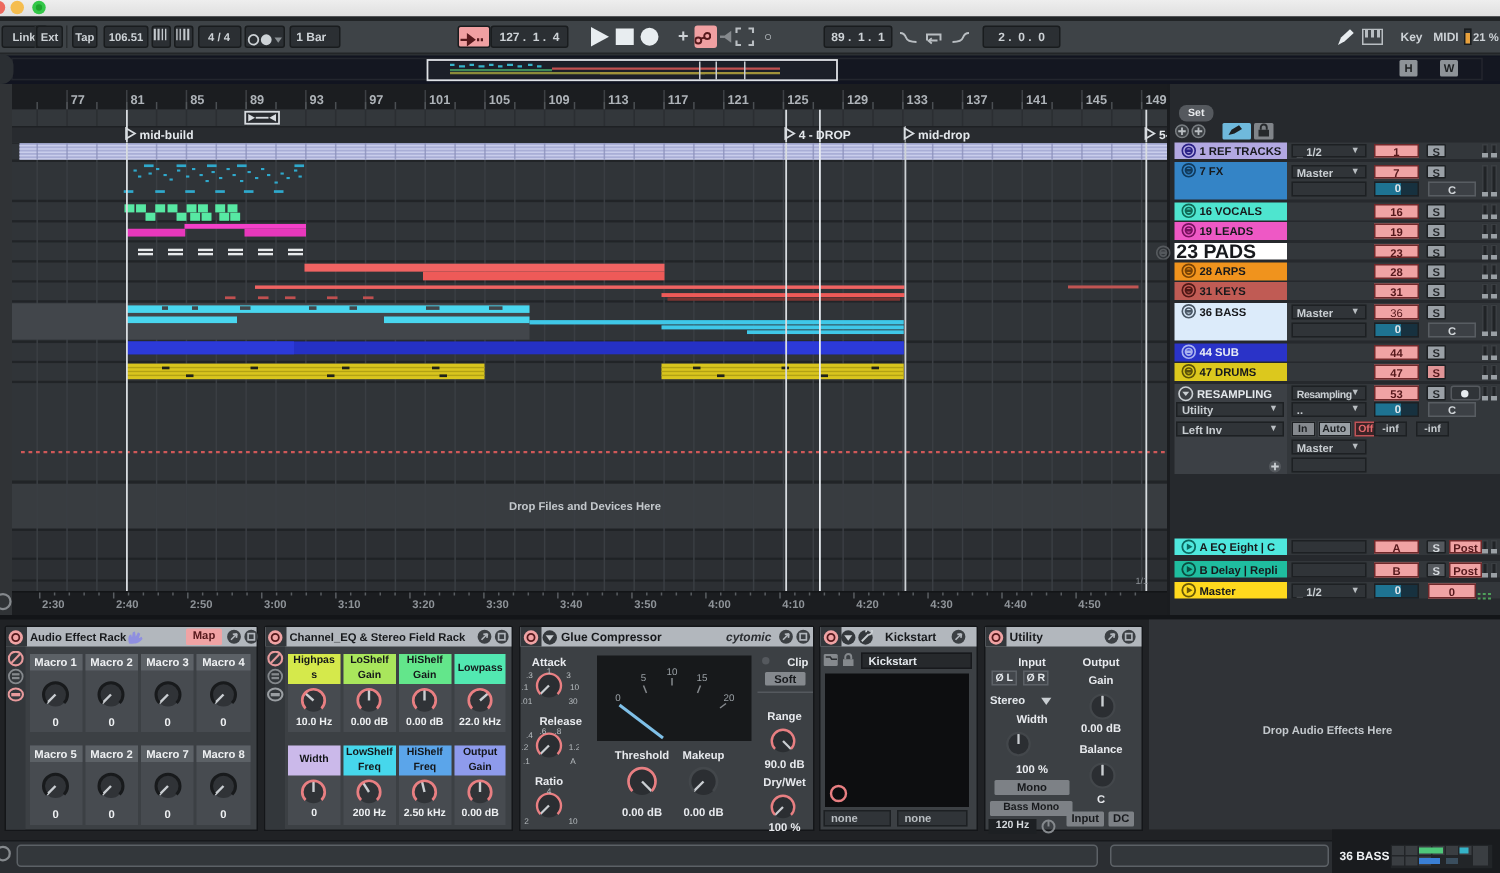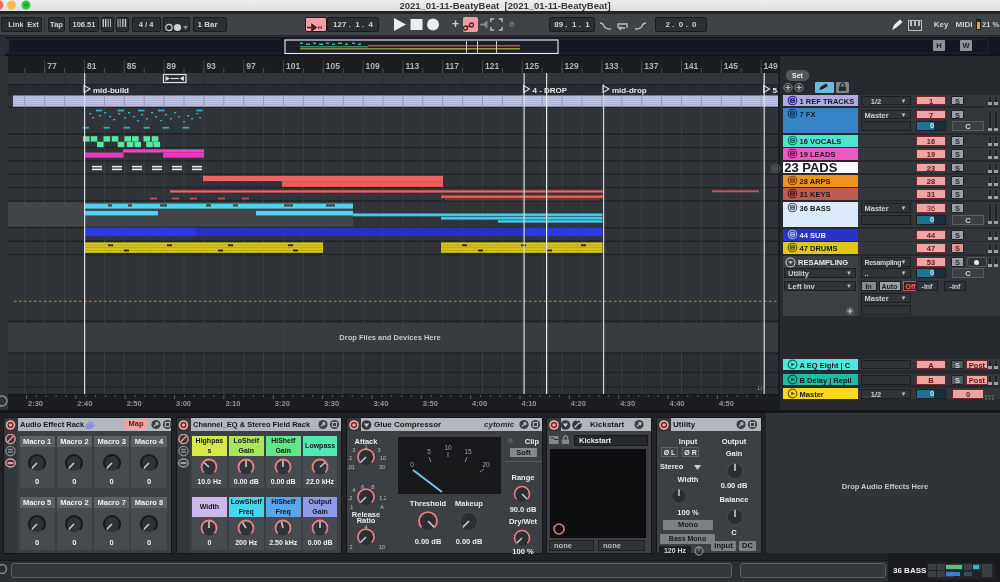--- a/index.html
+++ b/index.html
@@ -8,21 +8,20 @@
 svg{position:absolute;display:block;}
 </style></head><body>
 <div id="root">
 <div class="" style="left:0px;top:0px;width:1000px;height:11px;background:linear-gradient(#eeeeee,#dfdfdf);"></div>
 <svg style="left:0;top:0" width="40" height="11">
       <circle cx="-1" cy="5" r="4.5" fill="#ed6a5e"></circle>
       <circle cx="11.5" cy="5" r="4.5" fill="#f5bd4f"></circle>
       <circle cx="26" cy="5" r="4.5" fill="#33c748"></circle>
       <circle cx="26" cy="5" r="2.1" fill="#1ea32e"></circle>
     </svg>
-<div class="" style="left:380px;top:0px;width:250px;height:11px;color:#3a3a3c;font-size:9.5px;font-weight:bold;text-align:center;line-height:12px;width:250px;">2021_01-11-BeatyBeat&nbsp; [2021_01-11-BeatyBeat]</div>
 <div class="" style="left:0px;top:11px;width:1000px;height:3px;background:#212426;"></div>
 <div class="" style="left:0px;top:14px;width:1000px;height:22px;background:#3e4347;border-bottom:1px solid #232628;"></div>
 <div class="b" style="left:0.5px;top:17px;width:31px;height:15px;line-height:14px;font-size:7.5px;">Link</div>
 <div class="" style="left:22.5px;top:17px;width:3px;height:15px;border-left:1px solid #2a2e31;"></div>
 <div class="b" style="left:24px;top:17px;width:18px;height:15px;line-height:14px;font-size:7.5px;">Ext</div>
 <div class="" style="left:44px;top:17px;width:3px;height:15px;border-left:1px solid #2a2e31;"></div>
 <div class="b" style="left:48px;top:17px;width:17px;height:15px;line-height:14px;font-size:7.5px;text-align:center;">Tap</div>
 <div class="b" style="left:69px;top:17px;width:30px;height:15px;line-height:14px;font-size:7.5px;">106.51</div>
 <div class="b" style="left:100.5px;top:17px;width:13px;height:15px;line-height:14px;font-size:8px;"><svg width="10" height="8" style="position:static;display:inline-block;vertical-align:0px">
         <rect x="0.5" y="0" width="1.4" height="8" fill="#c3c8cc"></rect>
@@ -1062,21 +1061,21 @@
       <path d="M20 13 L14.3 18.7" stroke="#caced2" stroke-width="1.5"></path>
       <path d="M 14.3 18.7 A 8 8 0 1 1 25.7 18.7" fill="none" stroke="#e87f82" stroke-width="1.6"></path>
       <text x="7" y="8" font-size="5.5" fill="#b9bec2" font-family="Liberation Sans" text-anchor="middle">.3</text>
       <text x="20" y="5" font-size="5.5" fill="#b9bec2" font-family="Liberation Sans" text-anchor="middle">1</text>
       <text x="33" y="8" font-size="5.5" fill="#b9bec2" font-family="Liberation Sans" text-anchor="middle">3</text>
       <text x="4" y="16" font-size="5.5" fill="#b9bec2" font-family="Liberation Sans" text-anchor="middle">.1</text>
       <text x="37" y="16" font-size="5.5" fill="#b9bec2" font-family="Liberation Sans" text-anchor="middle">10</text>
       <text x="5" y="25" font-size="5.5" fill="#b9bec2" font-family="Liberation Sans" text-anchor="middle">.01</text>
       <text x="36" y="25" font-size="5.5" fill="#b9bec2" font-family="Liberation Sans" text-anchor="middle">30</text>
     </svg>
-<div class="" style="left:344px;top:475.5px;width:44px;height:9px;color:#e8eaee;font-size:7.5px;font-weight:bold;text-align:center;margin-top:34px;">Release</div>
+<div class="" style="left:344px;top:475.5px;width:44px;height:9px;color:#e8eaee;font-size:7.5px;font-weight:bold;text-align:right;">Release</div>
 <svg style="left:346px;top:484px" width="40" height="27">
       <circle cx="20" cy="13" r="8" fill="#2b2e32"></circle>
       <path d="M20 13 L14.3 18.7" stroke="#caced2" stroke-width="1.5"></path>
       <path d="M 14.3 18.7 A 8 8 0 1 1 25.7 18.7" fill="none" stroke="#e87f82" stroke-width="1.6"></path>
       <text x="7" y="8" font-size="5.5" fill="#b9bec2" font-family="Liberation Sans" text-anchor="middle">.4</text>
       <text x="16" y="5" font-size="5.5" fill="#b9bec2" font-family="Liberation Sans" text-anchor="middle">.6</text>
       <text x="26" y="5" font-size="5.5" fill="#b9bec2" font-family="Liberation Sans" text-anchor="middle">.8</text>
       <text x="4" y="16" font-size="5.5" fill="#b9bec2" font-family="Liberation Sans" text-anchor="middle">.2</text>
       <text x="37" y="16" font-size="5.5" fill="#b9bec2" font-family="Liberation Sans" text-anchor="middle">1.2</text>
       <text x="5" y="25" font-size="5.5" fill="#b9bec2" font-family="Liberation Sans" text-anchor="middle">.1</text>

